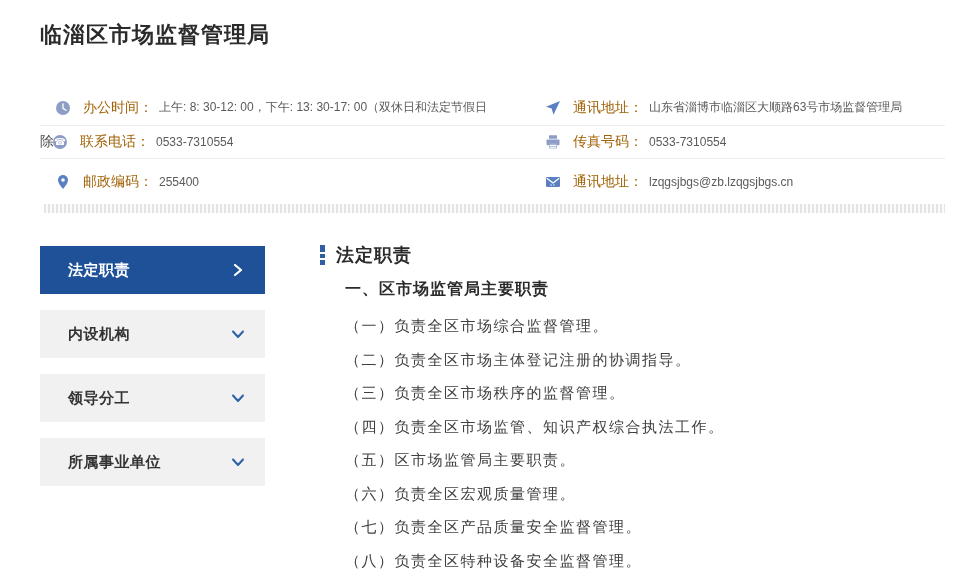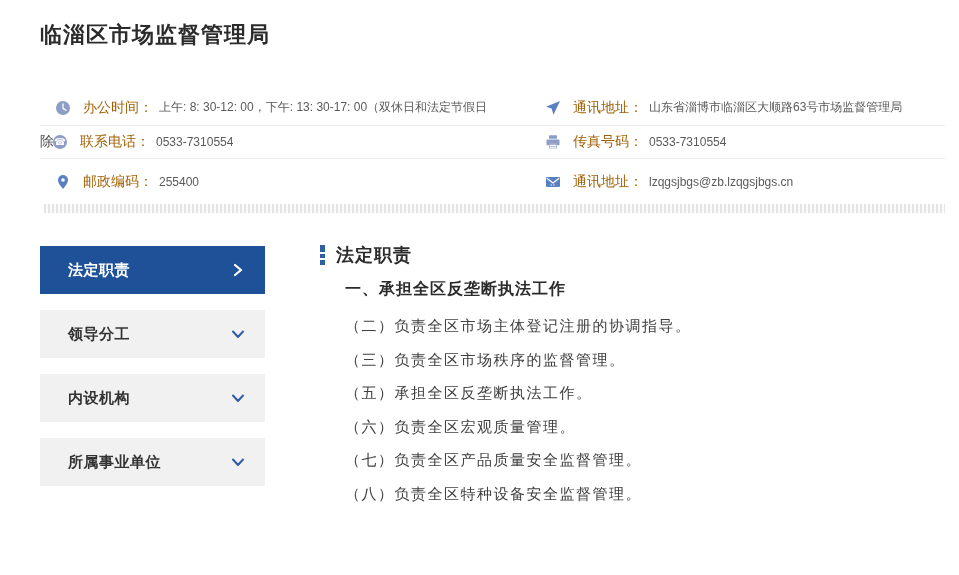--- a/index.html
+++ b/index.html
@@ -138,29 +138,29 @@
 <nav class="sidebar">
   <div class="side-item active">
     <span class="lbl">法定职责</span>
     <span class="chev">
       <svg viewBox="0 0 14 14">
           <path d="M4 2 L10 7 L4 12" stroke="#fff" stroke-width="2.2" fill="none" stroke-linecap="round" stroke-linejoin="round"></path>
         </svg>
     </span>
   </div>
   <div class="side-item">
-    <span class="lbl">领导分工</span>
+    <span class="lbl">内设机构</span>
     <span class="chev">
       <svg viewBox="0 0 14 14">
           <path d="M2 4.5 L7 10 L12 4.5" stroke="#2d5fa8" stroke-width="2" fill="none" stroke-linecap="round" stroke-linejoin="round"></path>
         </svg>
     </span>
   </div>
   <div class="side-item">
-    <span class="lbl">内设机构</span>
+    <span class="lbl">领导分工</span>
     <span class="chev">
       <svg viewBox="0 0 14 14">
           <path d="M2 4.5 L7 10 L12 4.5" stroke="#2d5fa8" stroke-width="2" fill="none" stroke-linecap="round" stroke-linejoin="round"></path>
         </svg>
     </span>
   </div>
   <div class="side-item">
     <span class="lbl">所属事业单位</span>
     <span class="chev">
       <svg viewBox="0 0 14 14">
@@ -168,22 +168,24 @@
         </svg>
     </span>
   </div>
 </nav>
 
 <main class="main">
   <div class="heading-row">
     <span class="accent-bar"></span>
     <h2 class="heading">法定职责</h2>
   </div>
-  <h3 class="section-title">一、承担全区反垄断执法工作</h3>
+  <h3 class="section-title">一、区市场监管局主要职责</h3>
   <ul class="duties">
+    <li class="duty">（一）负责全区市场综合监督管理。</li>
     <li class="duty">（二）负责全区市场主体登记注册的协调指导。</li>
     <li class="duty">（三）负责全区市场秩序的监督管理。</li>
-    <li class="duty">（五）承担全区反垄断执法工作。</li>
+    <li class="duty">（四）负责全区市场监管、知识产权综合执法工作。</li>
+    <li class="duty">（五）区市场监管局主要职责。</li>
     <li class="duty">（六）负责全区宏观质量管理。</li>
     <li class="duty">（七）负责全区产品质量安全监督管理。</li>
     <li class="duty">（八）负责全区特种设备安全监督管理。</li>
   </ul>
 </main>
 
 </body></html>

